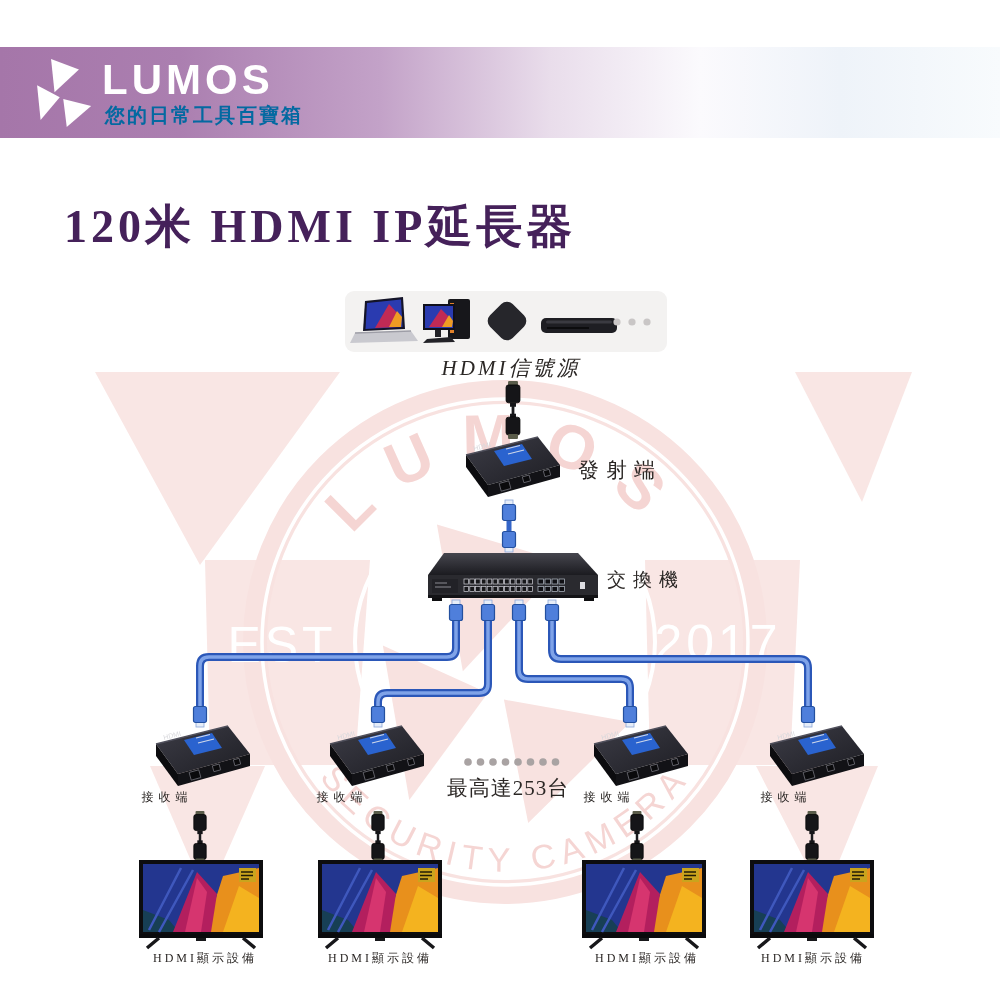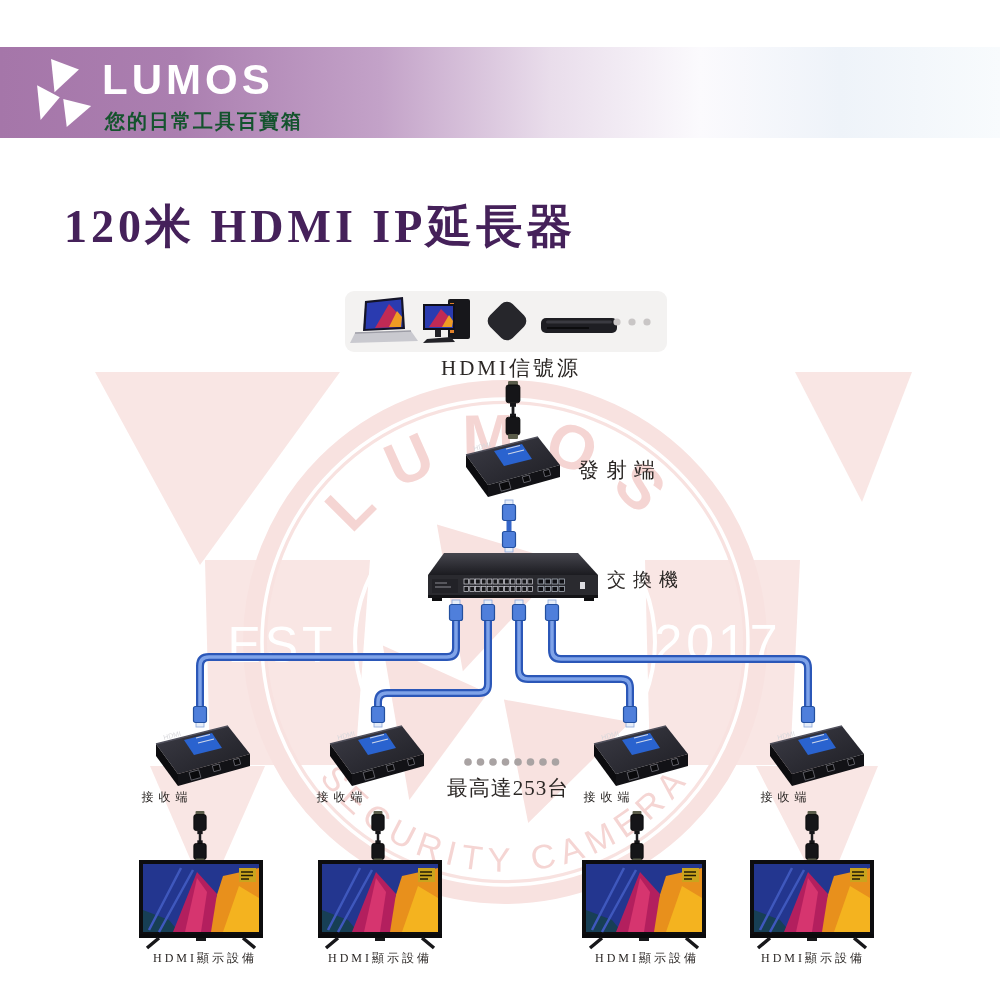--- a/index.html
+++ b/index.html
@@ -4,21 +4,21 @@
 <style>
   html,body{margin:0;padding:0;background:#ffffff;}
   .page{position:relative;width:1000px;height:1000px;background:#ffffff;overflow:hidden;
         font-family:"Liberation Serif",serif;}
   .abs{position:absolute;}
   
   .banner{left:0;top:47px;width:1000px;height:91px;
     background:linear-gradient(90deg,#a576a9 0%,#ab7fb0 18%,#c3a2c8 38%,#e9ddeb 55%,#fbfafd 70%,#eef3f9 84%,#f8fbfd 100%);}
   .brand-word{left:102px;top:56px;color:#ffffff;font-family:"Liberation Sans",sans-serif;
     font-weight:bold;font-size:42px;letter-spacing:4px;}
-  .brand-tag{left:105px;top:108px;color:#14532d;font-family:"Liberation Sans",sans-serif;
+  .brand-tag{left:105px;top:102px;color:#0369a1;font-family:"Liberation Sans",sans-serif;
     font-size:20px;letter-spacing:2px;font-weight:bold;}
   
   .title{left:64px;top:196px;color:#45215a;font-size:46px;font-weight:bold;letter-spacing:4px;}
   
   .lbl{color:#2b2725;font-size:12px;letter-spacing:3px;white-space:nowrap;z-index:4;}
   .ctr{transform:translateX(-50%);}
   
   .src-panel{left:345px;top:291px;width:322px;height:61px;background:#f3f2f1;border-radius:9px;z-index:2;}
   .z1{z-index:1;} .z2{z-index:2;}
   svg{display:block;}
@@ -211,21 +211,21 @@
       <rect x="196" y="27" width="76" height="15" rx="5" fill="#1e1e23"></rect>
       <rect x="201" y="29.5" width="66" height="3" rx="1.5" fill="#3a3a41"></rect>
       <rect x="202" y="36" width="42" height="2" fill="#0c0c0e"></rect>
     </g>
     <g fill="#c9c6c6">
       <circle cx="272" cy="31" r="3.6"></circle>
         <circle cx="287" cy="31" r="3.6"></circle>
         <circle cx="302" cy="31" r="3.6"></circle>
     </g>
   </svg>
-  <div class="abs lbl ctr" style="left:511px;top:354px;font-size:21px;">HDMI信號源</div>
+  <div class="abs lbl ctr" style="left:511px;top:354px;font-size:21px;font-style:italic;">HDMI信號源</div>
 
   <svg class="abs z2" style="left:499px;top:381px;" width="28" height="58" viewBox="0 0 28 58.5">
       <use href="#hdmiCable"></use>
     </svg>
 
   <svg class="abs z2" style="left:460px;top:435px;" width="104" height="66" viewBox="0 0 104 66">
       <use href="#extenderDevice"></use>
     </svg>
   <div class="abs lbl" style="left:578px;top:456px;font-size:21px;letter-spacing:7px;">發射端</div>
 

